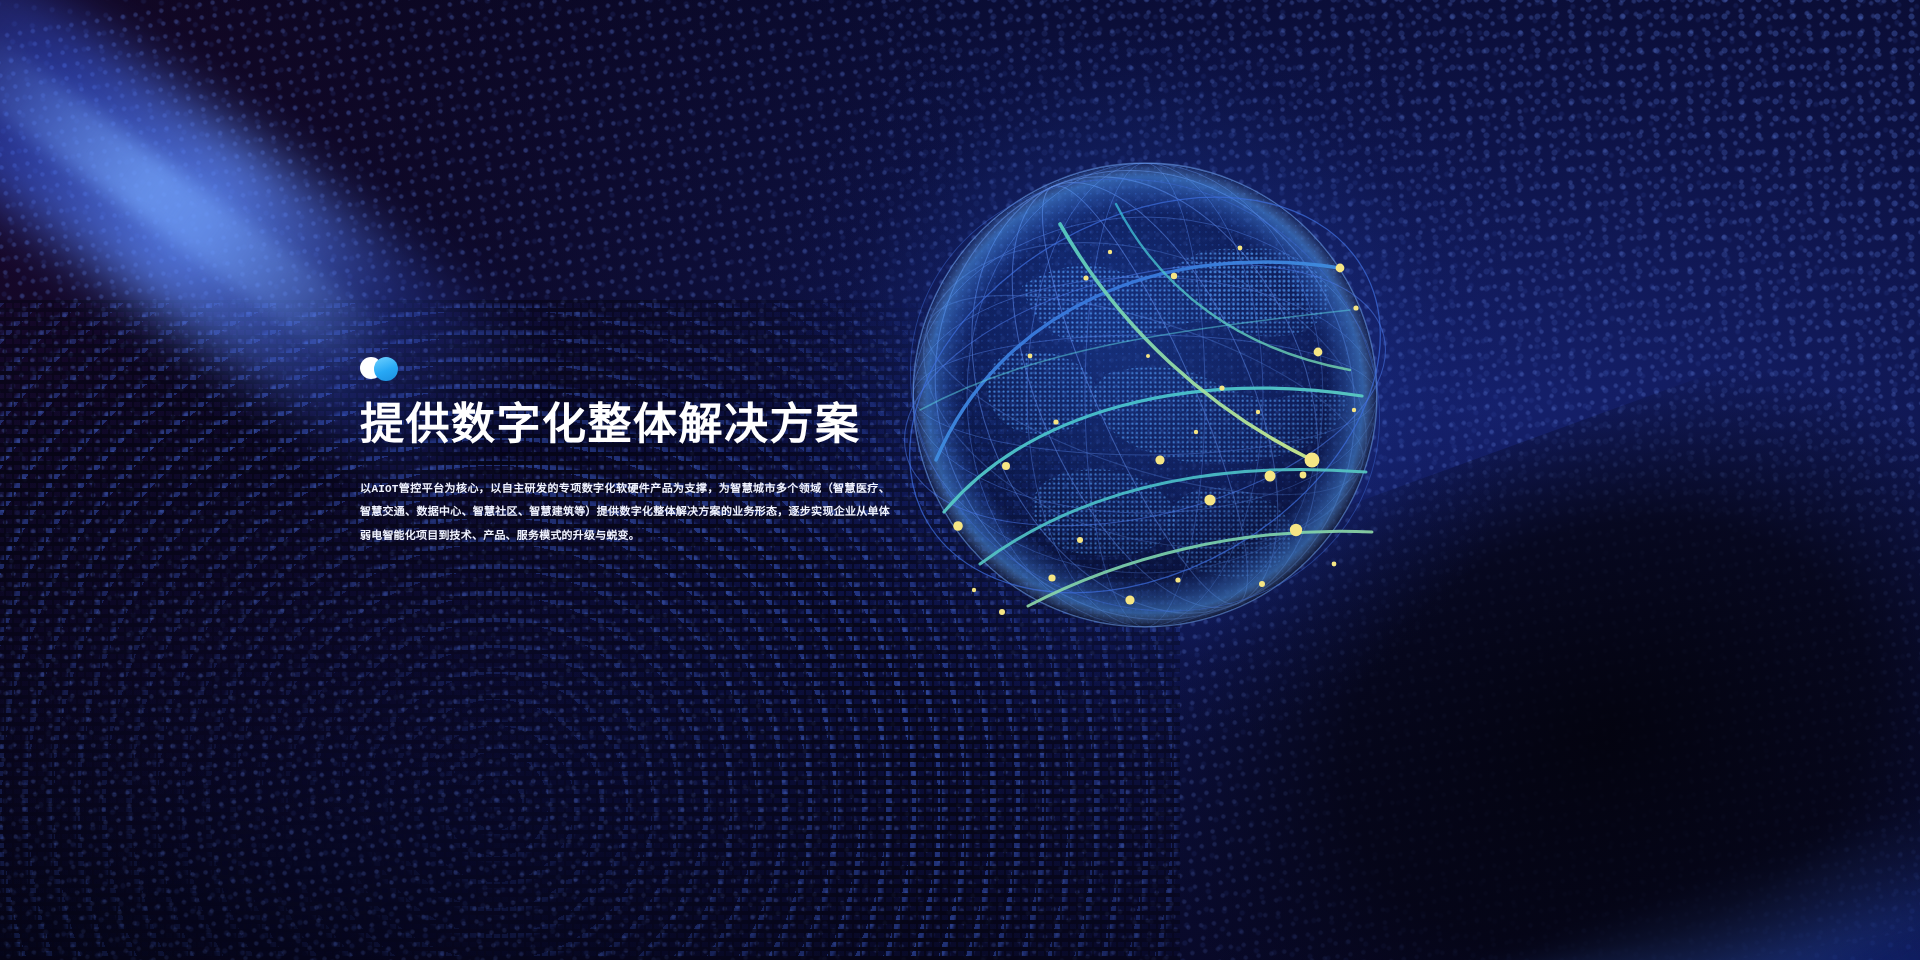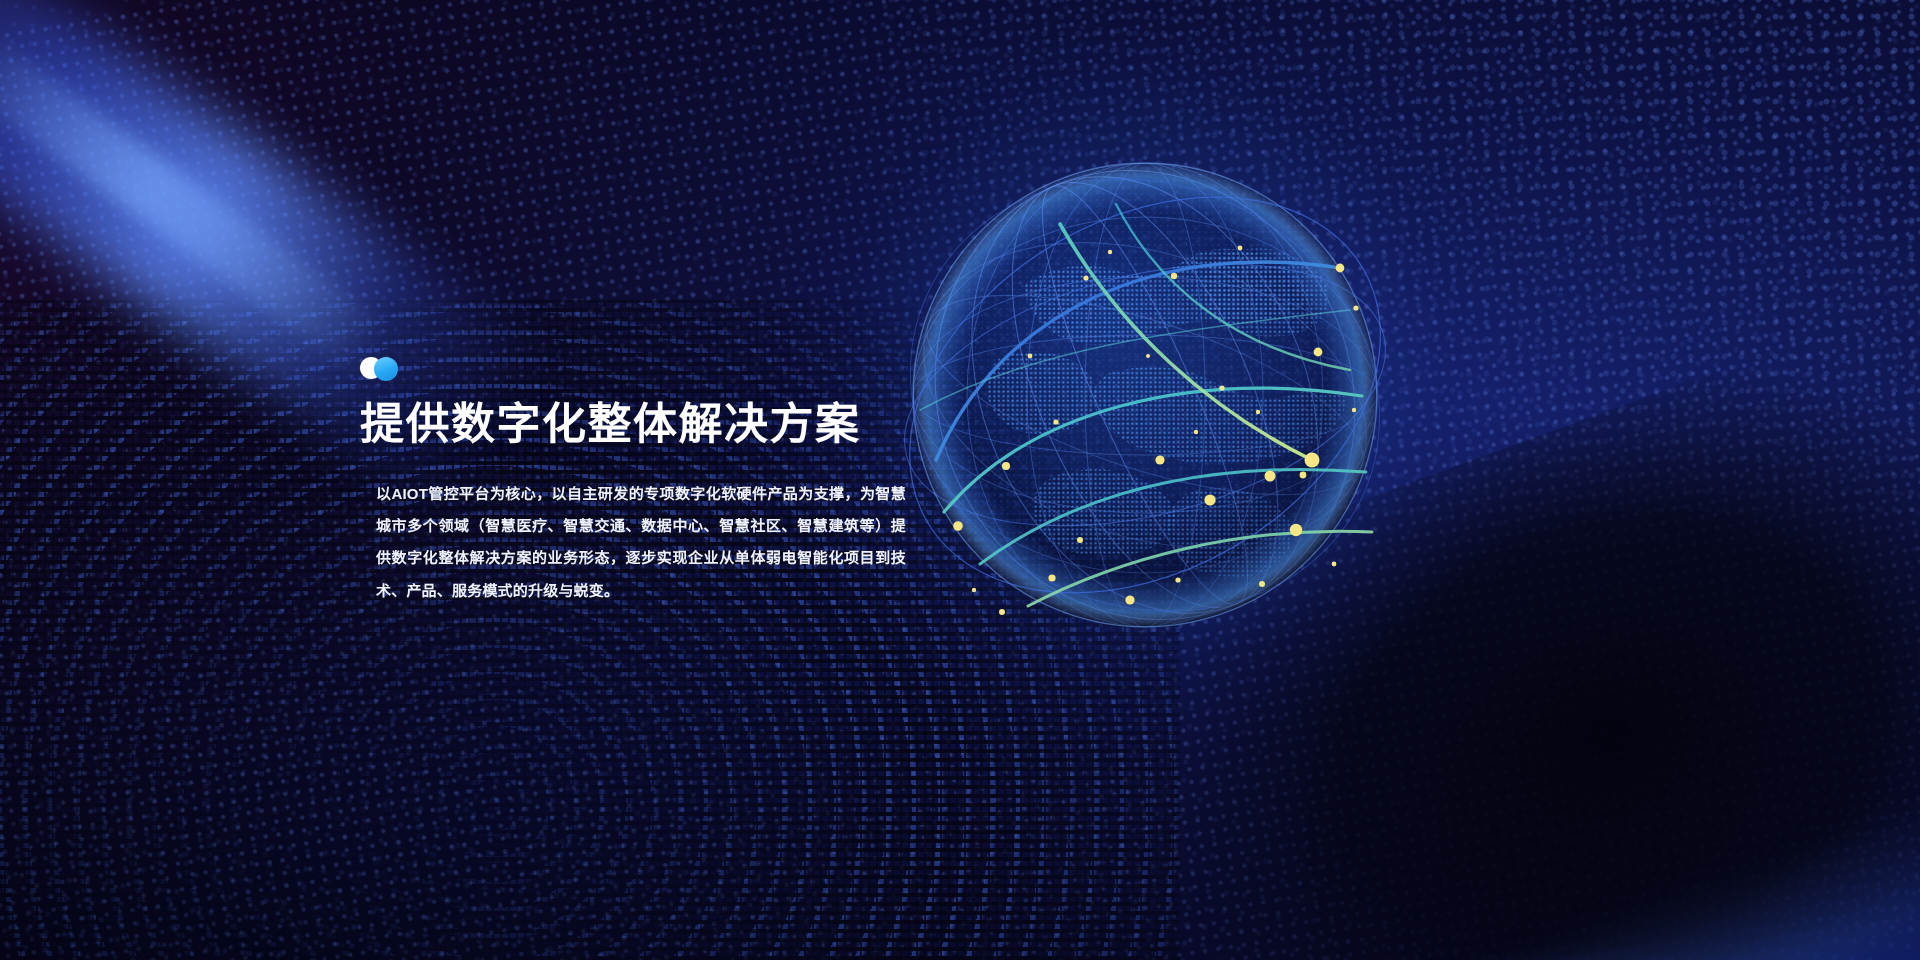--- a/index.html
+++ b/index.html
@@ -211,29 +211,30 @@
     margin: 0 0 30px 0;
     font-size: 44px;
     line-height: 1.08;
     font-weight: 700;
     color: #ffffff;
     letter-spacing: 1.5px;
     white-space: nowrap;
     text-shadow: 0 2px 18px rgba(10,20,70,.55);
   }
   .paragraph {
-    margin: 16px;
+    margin: 0;
     width: 530px;
-    font-size: 15px;
+    font-size: 11px;
     line-height: 2.16;
     font-weight: 600;
     color: #f0f3ff;
     letter-spacing: .2px;
     text-align: justify;
     text-justify: inter-character;
+    font-family: Liberation Mono, monospace;
   }
 </style>
 </head>
 <body>
 
 <div class="stage">
 
   <div class="bg-base"></div>
   <div class="bg-left-dark"></div>
 

